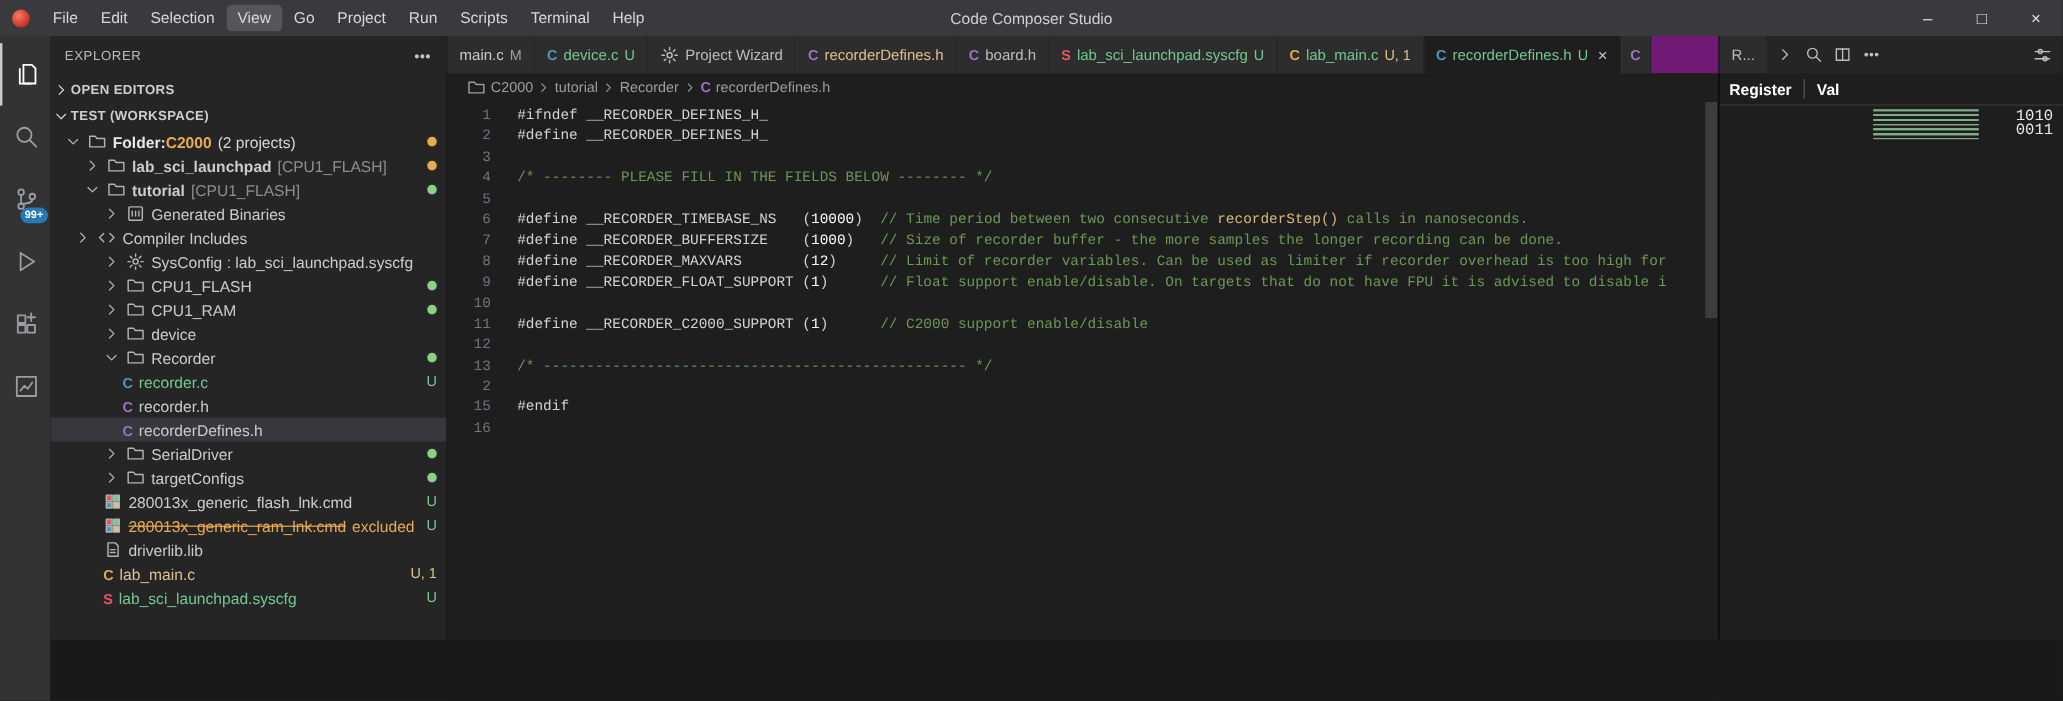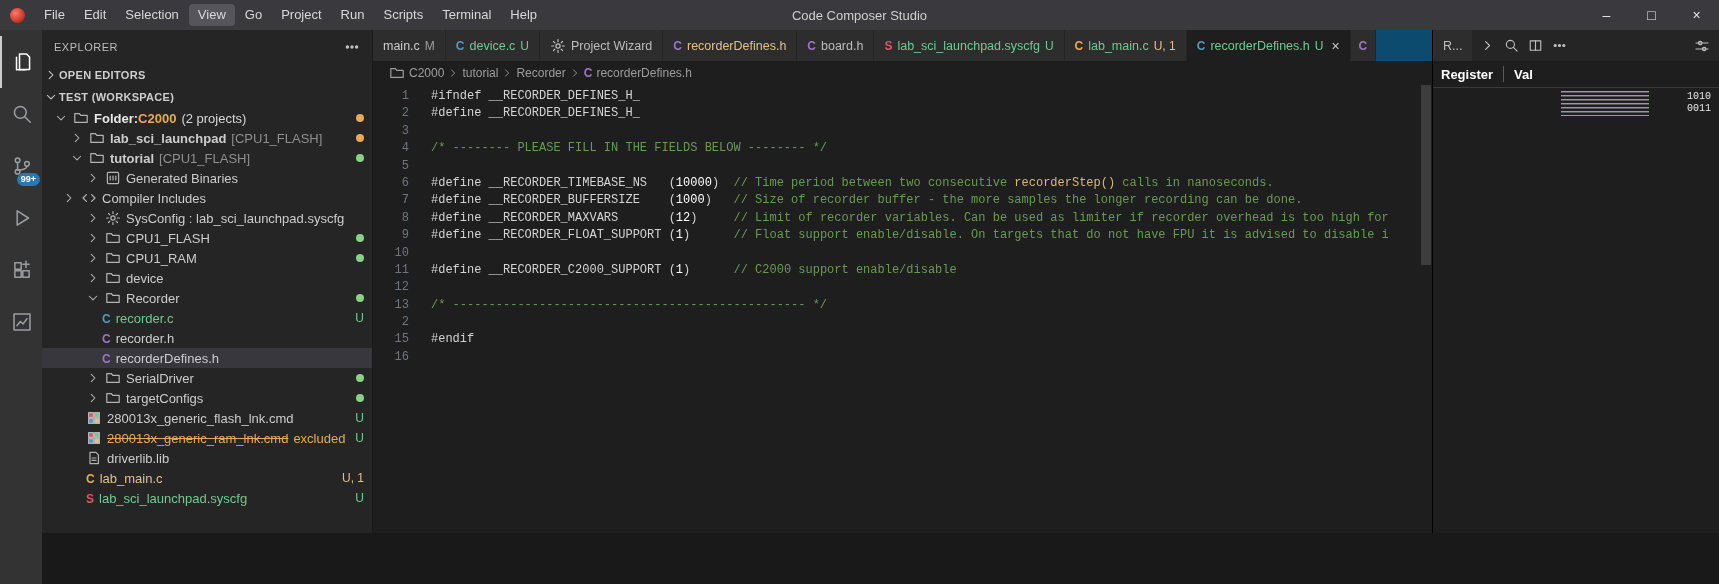--- a/index.html
+++ b/index.html
@@ -47,21 +47,21 @@
   .tree-row .lbl-prefix { font-weight:600; color:#e8e8e8; }
   .tree-row .lbl.bold { font-weight:600; }
   .tree-row .lbl.strike { text-decoration:line-through; }
   .tree-row .lbl-suffix { margin-left:5px; }
   .tree-row .badge { margin-left:auto; font-size:12px; }
   .tree-row .dot { width:8px; height:8px; border-radius:50%; margin-left:auto; flex:none; }
 
   
   .editor-split { flex:1; display:flex; min-width:0; }
   .group1 { flex:1; min-width:0; display:flex; flex-direction:column; border-right:1px solid #000; background:#1e1e1e; }
-  .tab-bar { height:31px; background:#0c4a6e; display:flex; overflow:hidden; flex:none; }
+  .tab-bar { height:31px; background:#701a75; display:flex; overflow:hidden; flex:none; }
   .tab { display:flex; align-items:center; gap:5px; padding:0 10px; background:#2d2d2d; border-right:1px solid #252526; font-size:12.5px; color:#bdbdbd; flex:none; }
   .tab.active { background:#1e1e1e; }
   .tab.trunc { padding:0 8px; }
   .tab-badge { font-size:12px; }
   .tab-close { margin-left:3px; color:#c8c8c8; font-size:14px; line-height:14px; }
   .breadcrumb { height:24px; display:flex; align-items:center; padding-left:16px; font-size:12px; color:#9d9d9d; gap:3px; flex:none; }
   .bc-item { display:flex; align-items:center; gap:4px; }
   .bc-sep svg { width:12px; height:12px; }
   .breadcrumb .icon { color:#9d9d9d; }
 
@@ -81,21 +81,21 @@
   .rp-tabbar { height:31px; background:#252526; display:flex; align-items:center; flex:none; }
   .rp-tab { height:31px; display:flex; align-items:center; background:#2d2d2d; padding:0 10px; color:#bdbdbd; font-size:12.5px; border-right:1px solid #252526; }
   .rp-tools { display:flex; align-items:center; gap:9px; margin-left:7px; color:#bfbfbf; }
   .rp-tools .icon svg { width:15px; height:15px; }
   .rp-corner { margin-left:auto; padding-right:9px; color:#bfbfbf; }
   .rp-header { height:27px; display:flex; align-items:center; padding-left:8px; color:#ffffff; font-weight:700; font-size:13px; border-bottom:1px solid #3a3a3a; }
   .rp-divider { width:1px; height:16px; background:#5a5a5a; margin:0 10px; }
   .rp-content { position:relative; flex:1; }
   .rp-minimap { position:absolute; left:128px; top:3px; width:88px; height:25px;
                 background:repeating-linear-gradient(to bottom, rgba(140,200,150,.85) 0 1.5px, rgba(255,255,255,.25) 1.5px 2px, transparent 2px 4px); }
-  .rp-values { position:absolute; right:8px; top:3px; font-family:"Liberation Mono","DejaVu Sans Mono",monospace; font-size:10px; line-height:12px; color:#e8e8e8; text-align:center; }
+  .rp-values { position:absolute; right:8px; top:3px; font-family:"Liberation Mono","DejaVu Sans Mono",monospace; font-size:13px; line-height:12px; color:#e8e8e8; text-align:center; }
 
   .bottom-strip { position:absolute; left:42px; right:0; top:533px; height:51px; background:#191919; z-index:5; }
 </style>
 </head>
 <body>
 
 <div class="titlebar">
   <div class="app-logo"></div>
   <div class="menus">
       <div class="menu-item">File</div>

